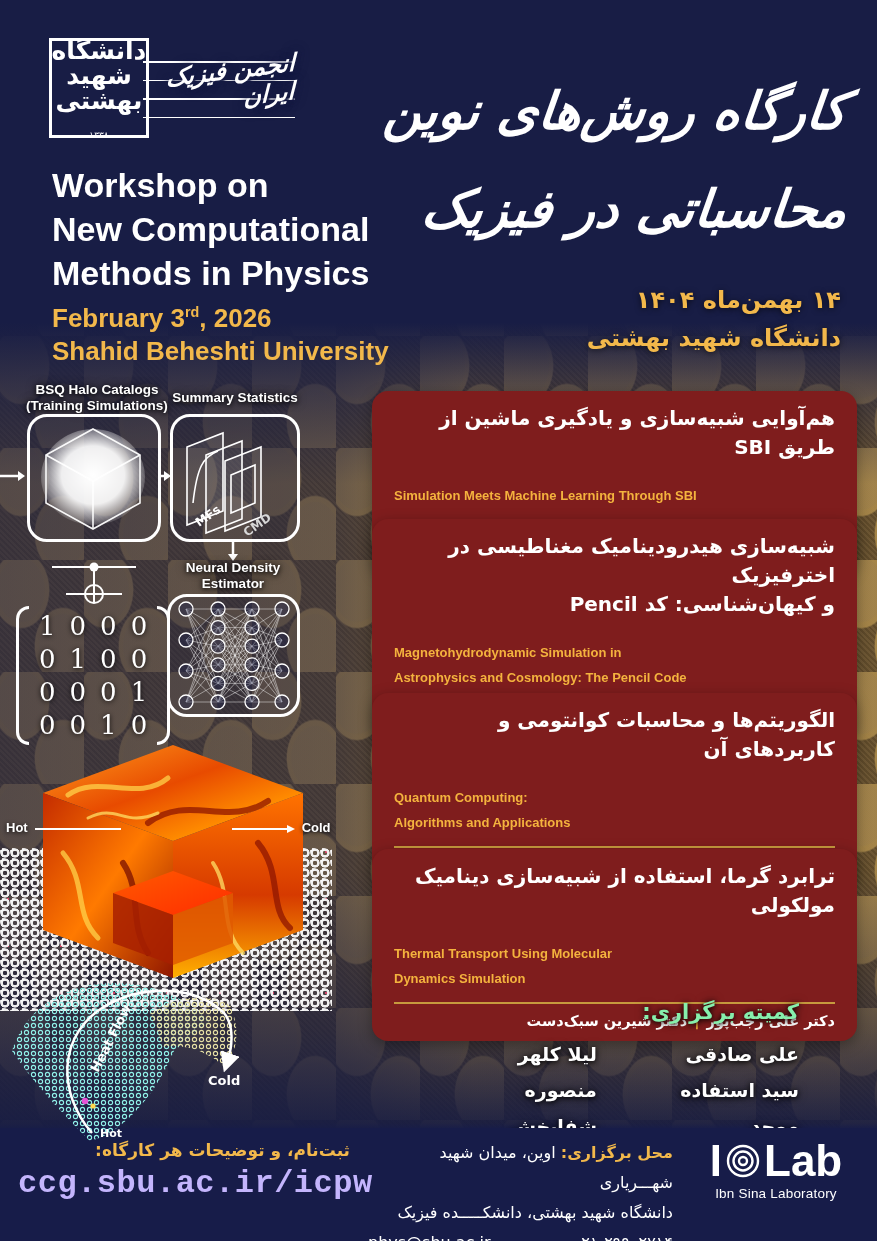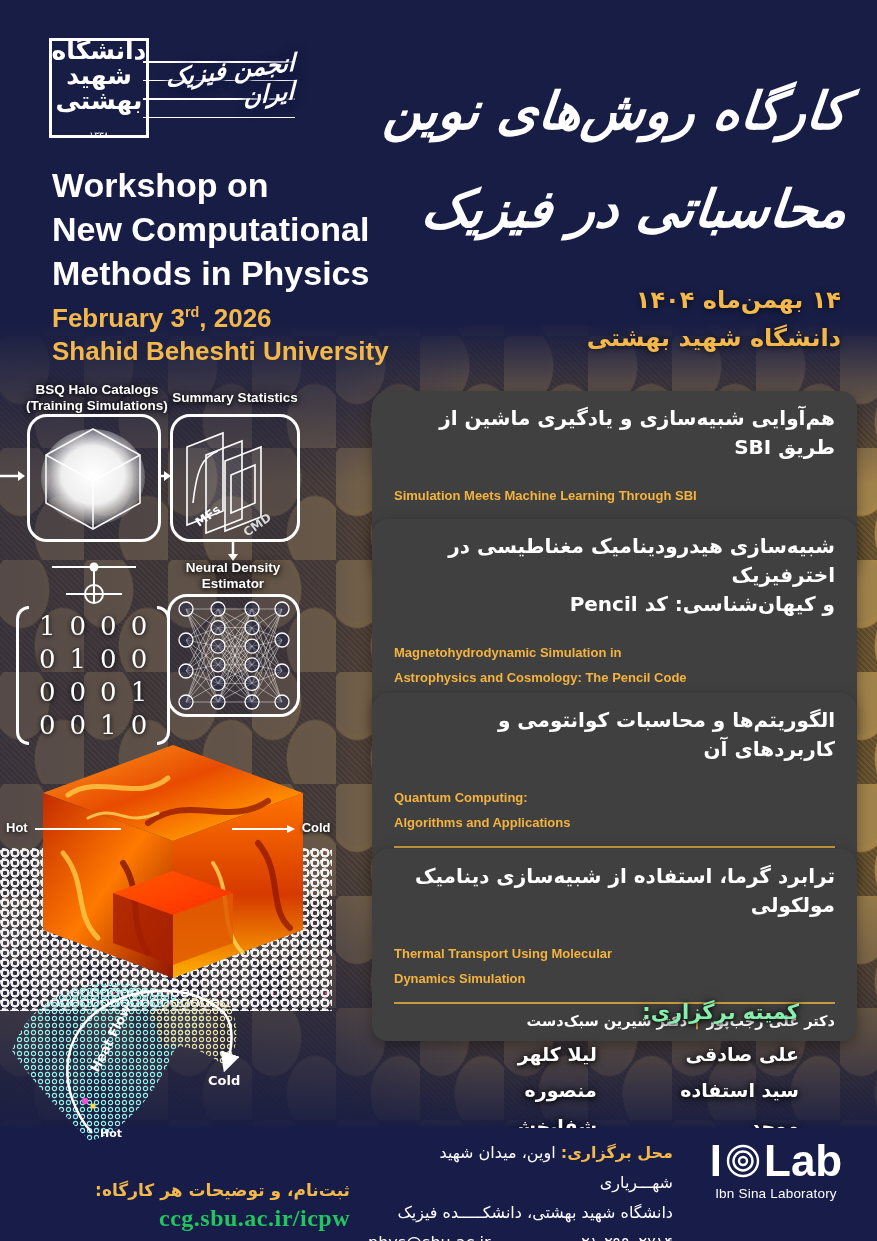--- a/index.html
+++ b/index.html
@@ -66,40 +66,40 @@
     background-image:
       radial-gradient(circle at 5px 5px, rgba(24,29,69,0) 2.0px, rgba(248,248,248,.95) 2.4px 4.3px, rgba(248,248,248,0) 4.9px),
       radial-gradient(circle at 0px 0px, rgba(24,29,69,0) 2.0px, rgba(248,248,248,.85) 2.4px 4.3px, rgba(248,248,248,0) 4.9px),
       radial-gradient(circle at 8px 4px, rgba(235,70,110,.85) 1.2px, rgba(235,70,110,0) 1.5px);
     background-size:10px 10px,10px 10px,53px 47px;}
   .cube-svg{left:28px;top:733px;z-index:3;}
   .thermo{position:absolute;z-index:4;font-family:"Liberation Sans",sans-serif;
     font-weight:bold;font-size:13px;color:#fff;text-shadow:0 1px 4px rgba(0,0,0,.9);}
   .arch-svg{left:2px;top:973px;z-index:6;}
   
-  .card{position:absolute;left:372px;width:485px;z-index:2;background:#404040;border-radius:16px;
+  .card{position:absolute;left:372px;width:485px;z-index:2;background:#7f1d1d;border-radius:16px;
     padding:13px 22px 12px;box-sizing:border-box;box-shadow:0 4px 14px rgba(0,0,0,.35);}
   .c1{top:391px;} .c2{top:519px;} .c3{top:693px;} .c4{top:849px;}
   .card .fa{direction:rtl;text-align:right;font-weight:bold;font-size:20px;line-height:29px;color:#fff;}
   .card .en{font-family:"Liberation Sans",sans-serif;font-weight:bold;color:#f4b33e;
     font-size:13px;line-height:25px;margin-top:21px;}
   .card .divider{height:2px;background:#c79a3e;margin:11px 0 9px;}
   .card .speakers{direction:rtl;text-align:right;font-weight:bold;font-size:14.5px;color:#fff;}
   .card .sep{color:#f4b33e;margin:0 7px;font-weight:bold;}
   
   .committee{right:78px;top:1000px;width:340px;direction:rtl;text-align:right;z-index:2;position:absolute;
     text-shadow:0 1px 5px rgba(0,0,0,.95),0 0 10px rgba(0,0,0,.6);}
   .committee .head{color:#86efac;font-weight:bold;font-size:21px;margin-bottom:12px;}
   .committee .cols{display:flex;gap:58px;}
   .committee .col{font-weight:bold;font-size:19px;line-height:36px;color:#fff;}
   
   .footer{position:absolute;left:0;top:1128px;width:877px;height:113px;background:#171c49;z-index:3;}
-  .reg{position:absolute;left:18px;top:12px;width:332px;text-align:right;margin-top:40px;}
+  .reg{position:absolute;left:18px;top:12px;width:332px;text-align:right;}
   .reg .lbl{direction:rtl;color:#f2b84b;font-weight:bold;font-size:17px;}
-  .reg .url{font-family:Liberation Serif, serif;color:#22c55e;font-weight:bold;font-size:24px;
+  .reg .url{font-family:Liberation Mono, monospace;color:#c4b5fd;font-weight:bold;font-size:32px;
     letter-spacing:.5px;margin-top:5px;}
   .venue{position:absolute;left:368px;top:10px;width:305px;direction:rtl;text-align:right;
     font-size:16px;line-height:30px;color:#fff;}
   .venue .vlbl{color:#f2b84b;font-weight:bold;}
   .venue .row3{display:flex;direction:ltr;justify-content:space-between;align-items:center;}
   .venue .num{direction:ltr;unicode-bidi:isolate;}
   .islab{position:absolute;left:692px;top:10px;width:168px;text-align:center;color:#fff;}
   .islab .mark{display:flex;align-items:center;justify-content:center;gap:2px;
     font-family:"Liberation Sans",sans-serif;font-weight:bold;font-size:44px;line-height:46px;}
   .islab .sub{font-family:"Liberation Sans",sans-serif;font-size:13.5px;margin-top:2px;letter-spacing:.2px;}

